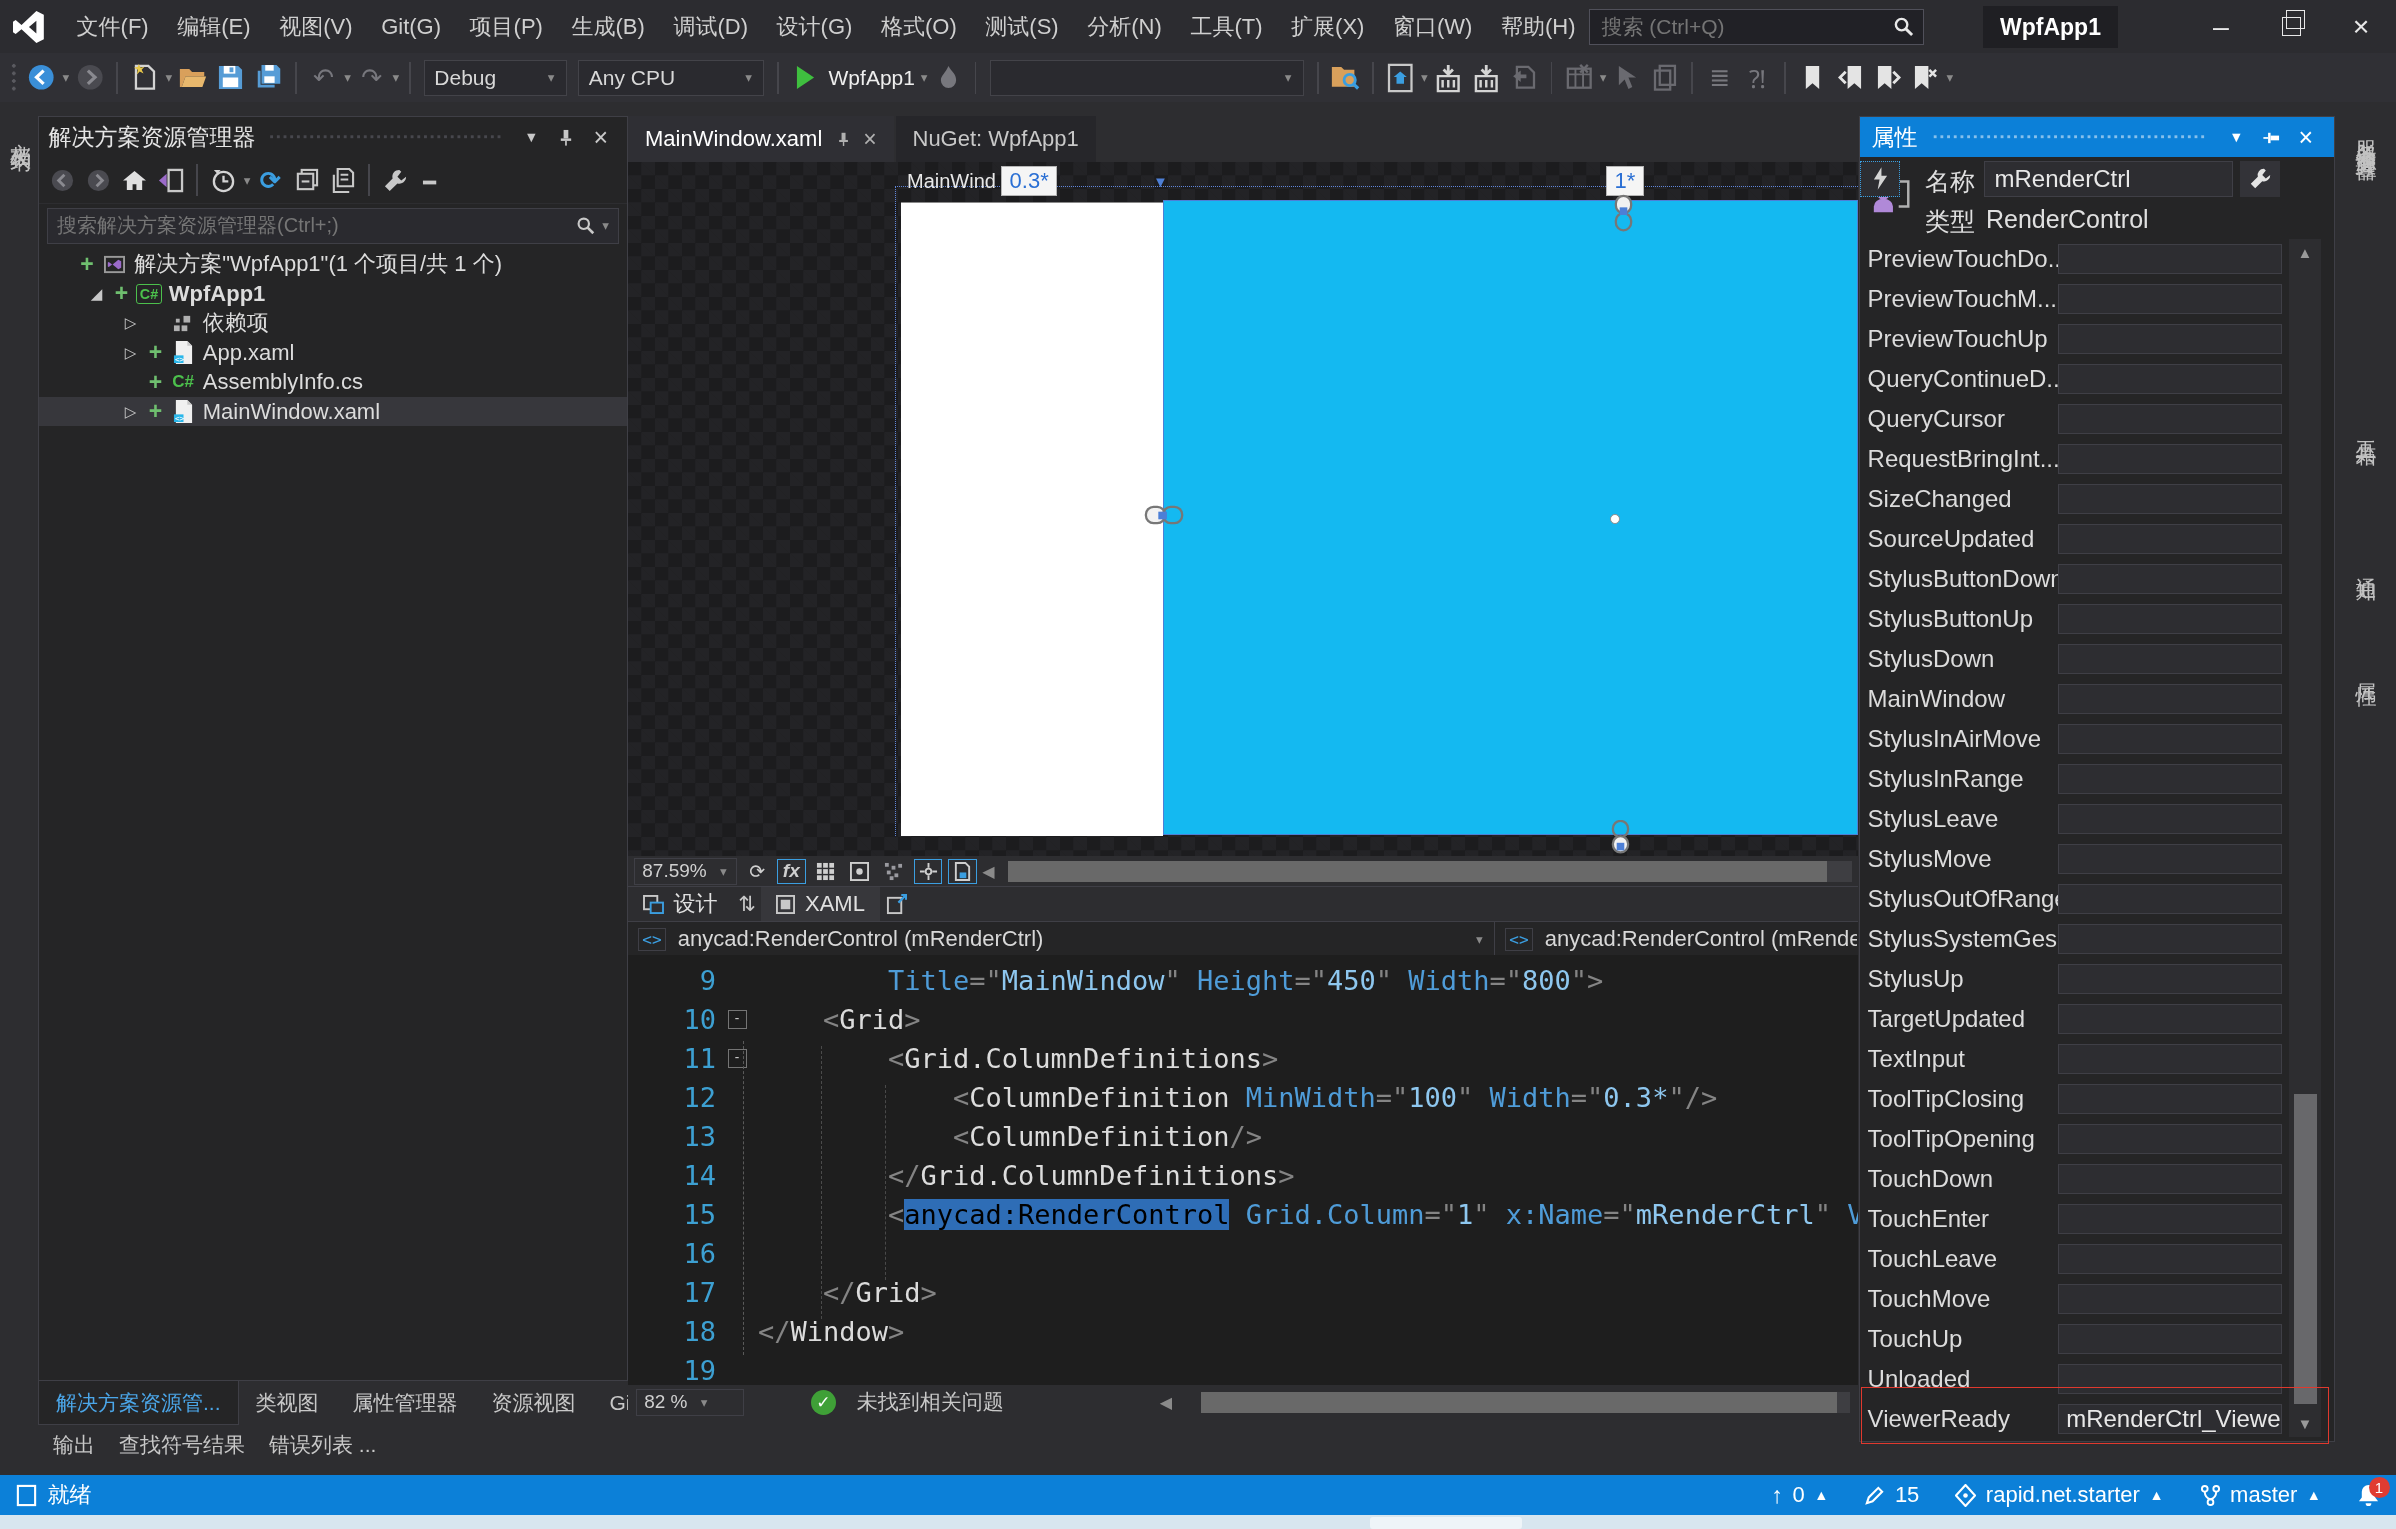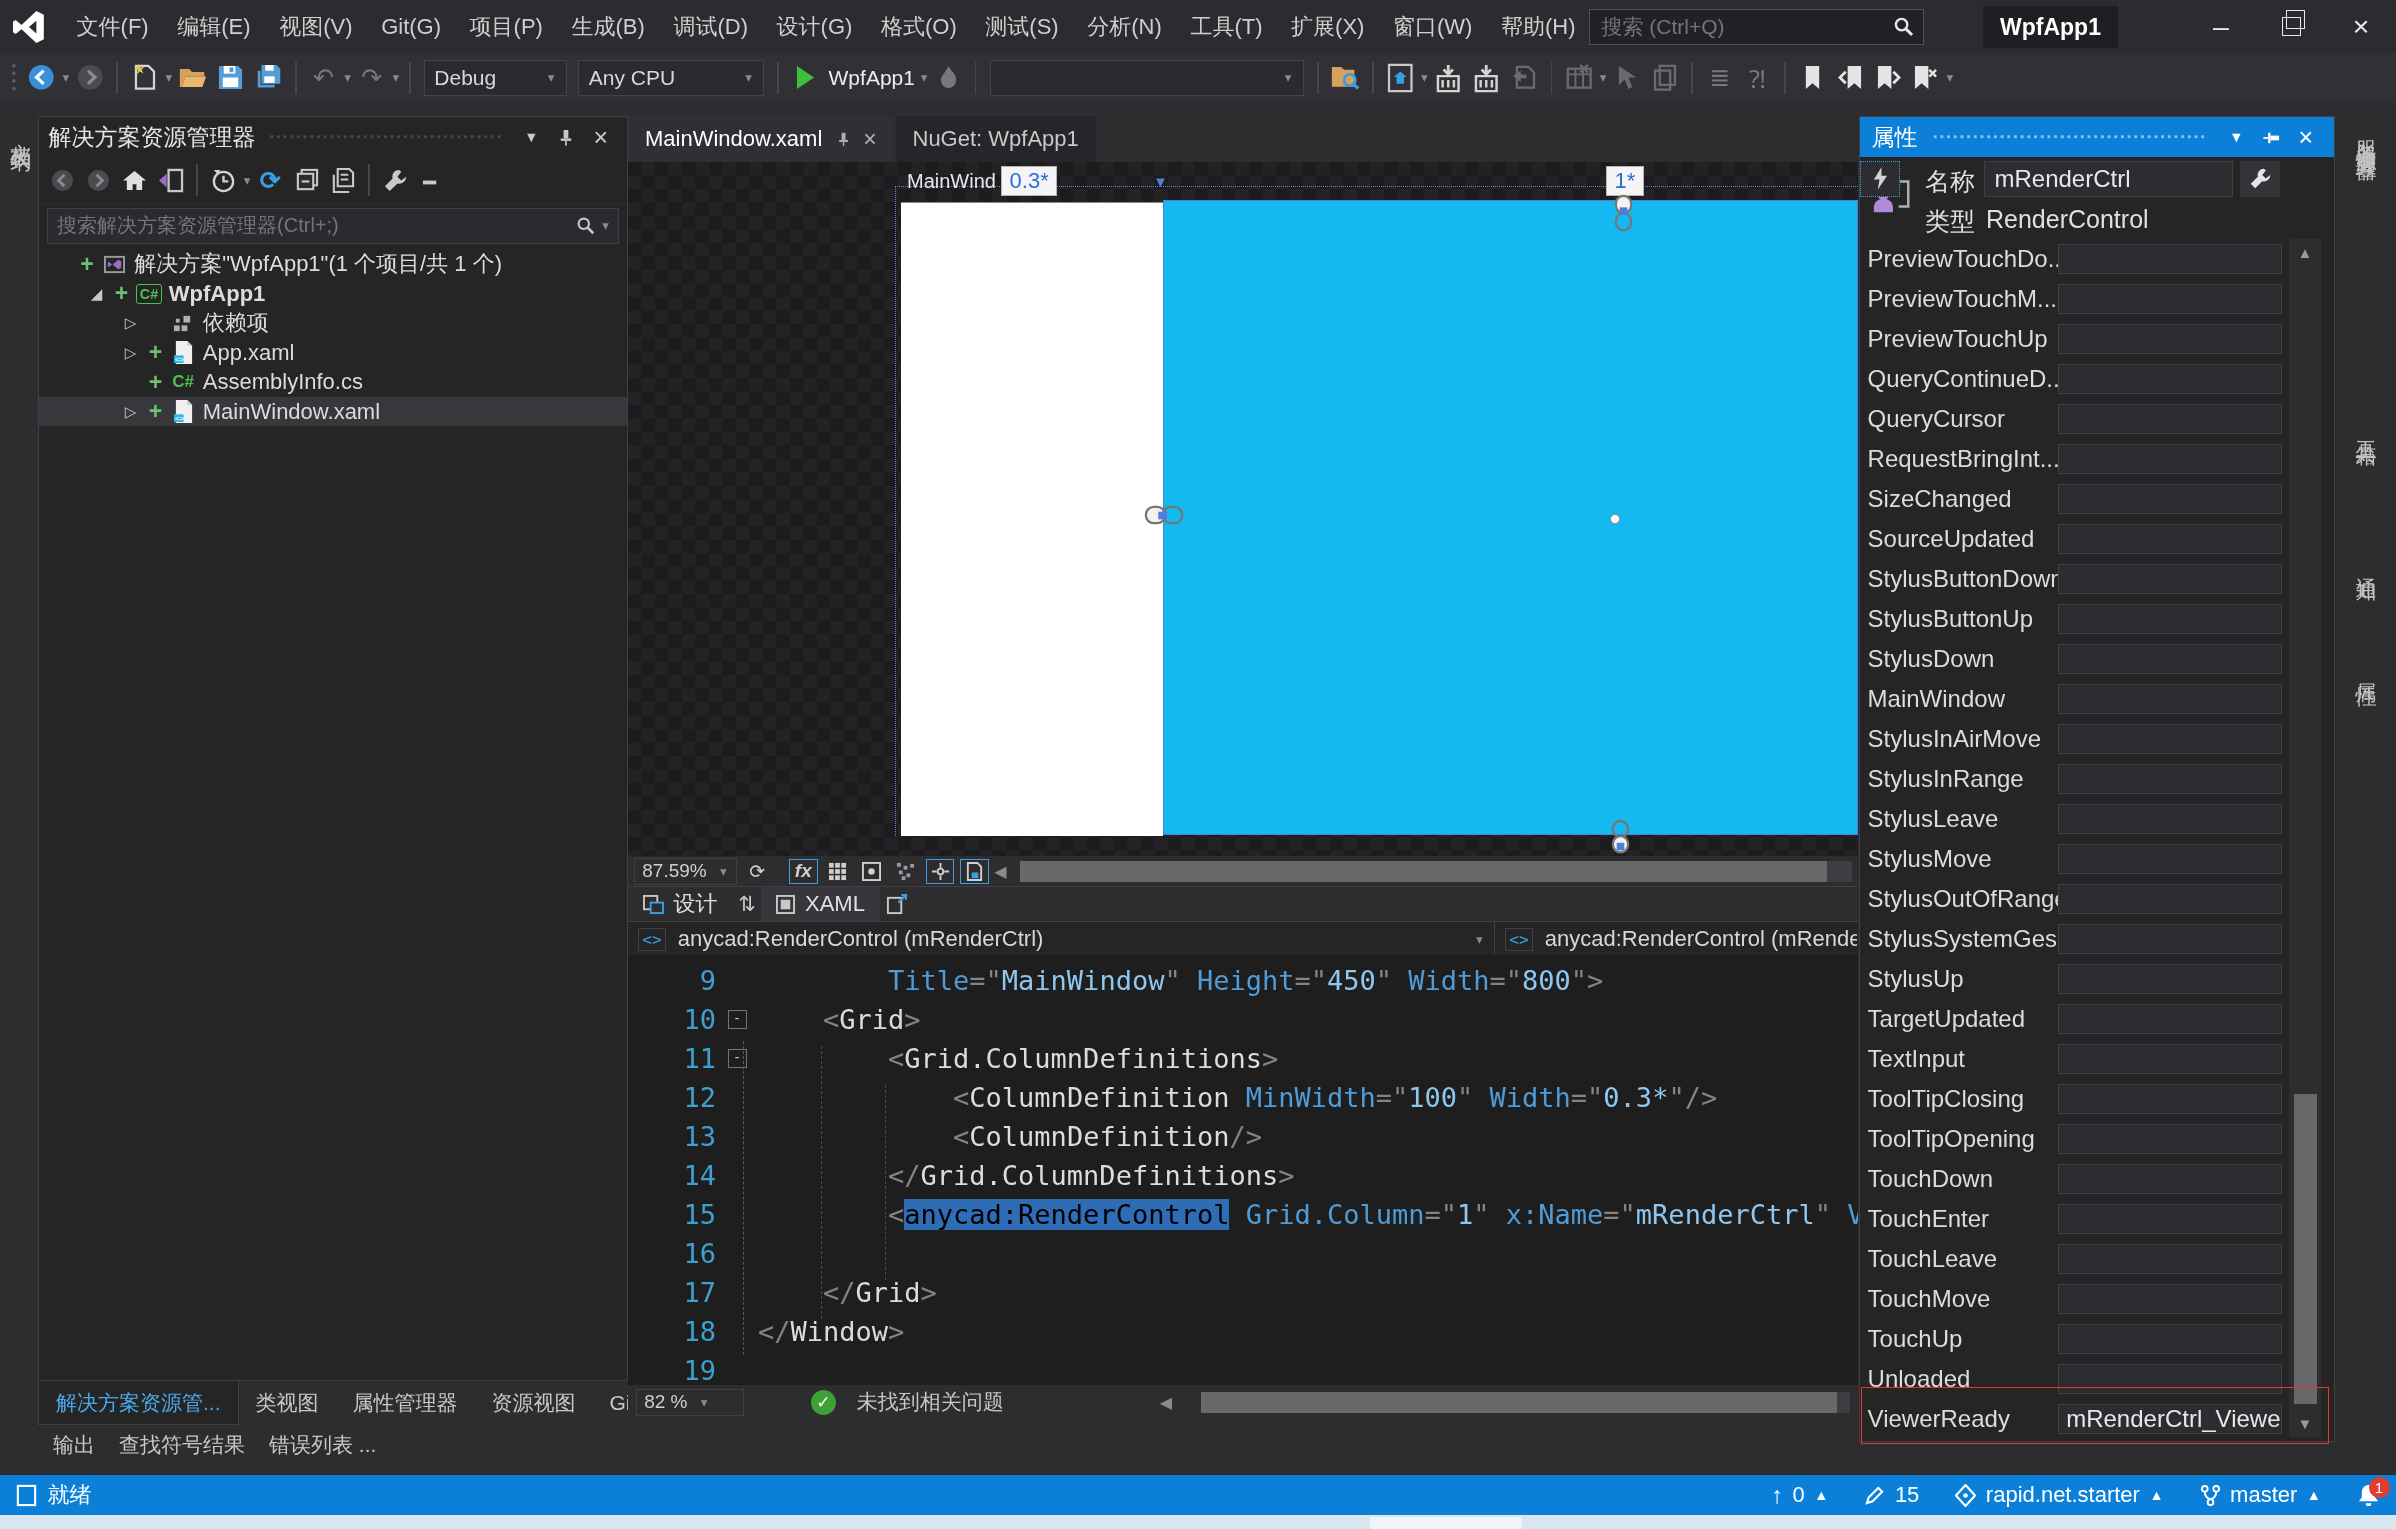--- a/index.html
+++ b/index.html
@@ -570,21 +570,21 @@
       <rect x="9" y="24" width="8" height="8" fill="#4d7fd6"></rect>
       </svg>
   </div>
 
   <div id="zoombar">
     <div class="zcombo">
       <span>87.59%</span>
         <span class="tdrop">▾</span>
       </div>
     <span class="zicon">⟳</span>
-    <span class="zicon ztog" style="font-style:italic;font-weight:bold;margin-left:12px;">fx</span>
+    <span class="zicon ztog" style="font-style:italic;font-weight:bold;">fx</span>
     <span class="zicon">
       <svg width="19" height="19" viewBox="0 0 20 20">
           <g fill="#cfcfcf">
             <rect x="1" y="1" width="5" height="5"></rect>
             <rect x="7.5" y="1" width="5" height="5"></rect>
             <rect x="14" y="1" width="5" height="5"></rect>
             <rect x="1" y="7.5" width="5" height="5"></rect>
             <rect x="7.5" y="7.5" width="5" height="5"></rect>
             <rect x="14" y="7.5" width="5" height="5"></rect>
             <rect x="1" y="14" width="5" height="5"></rect>

